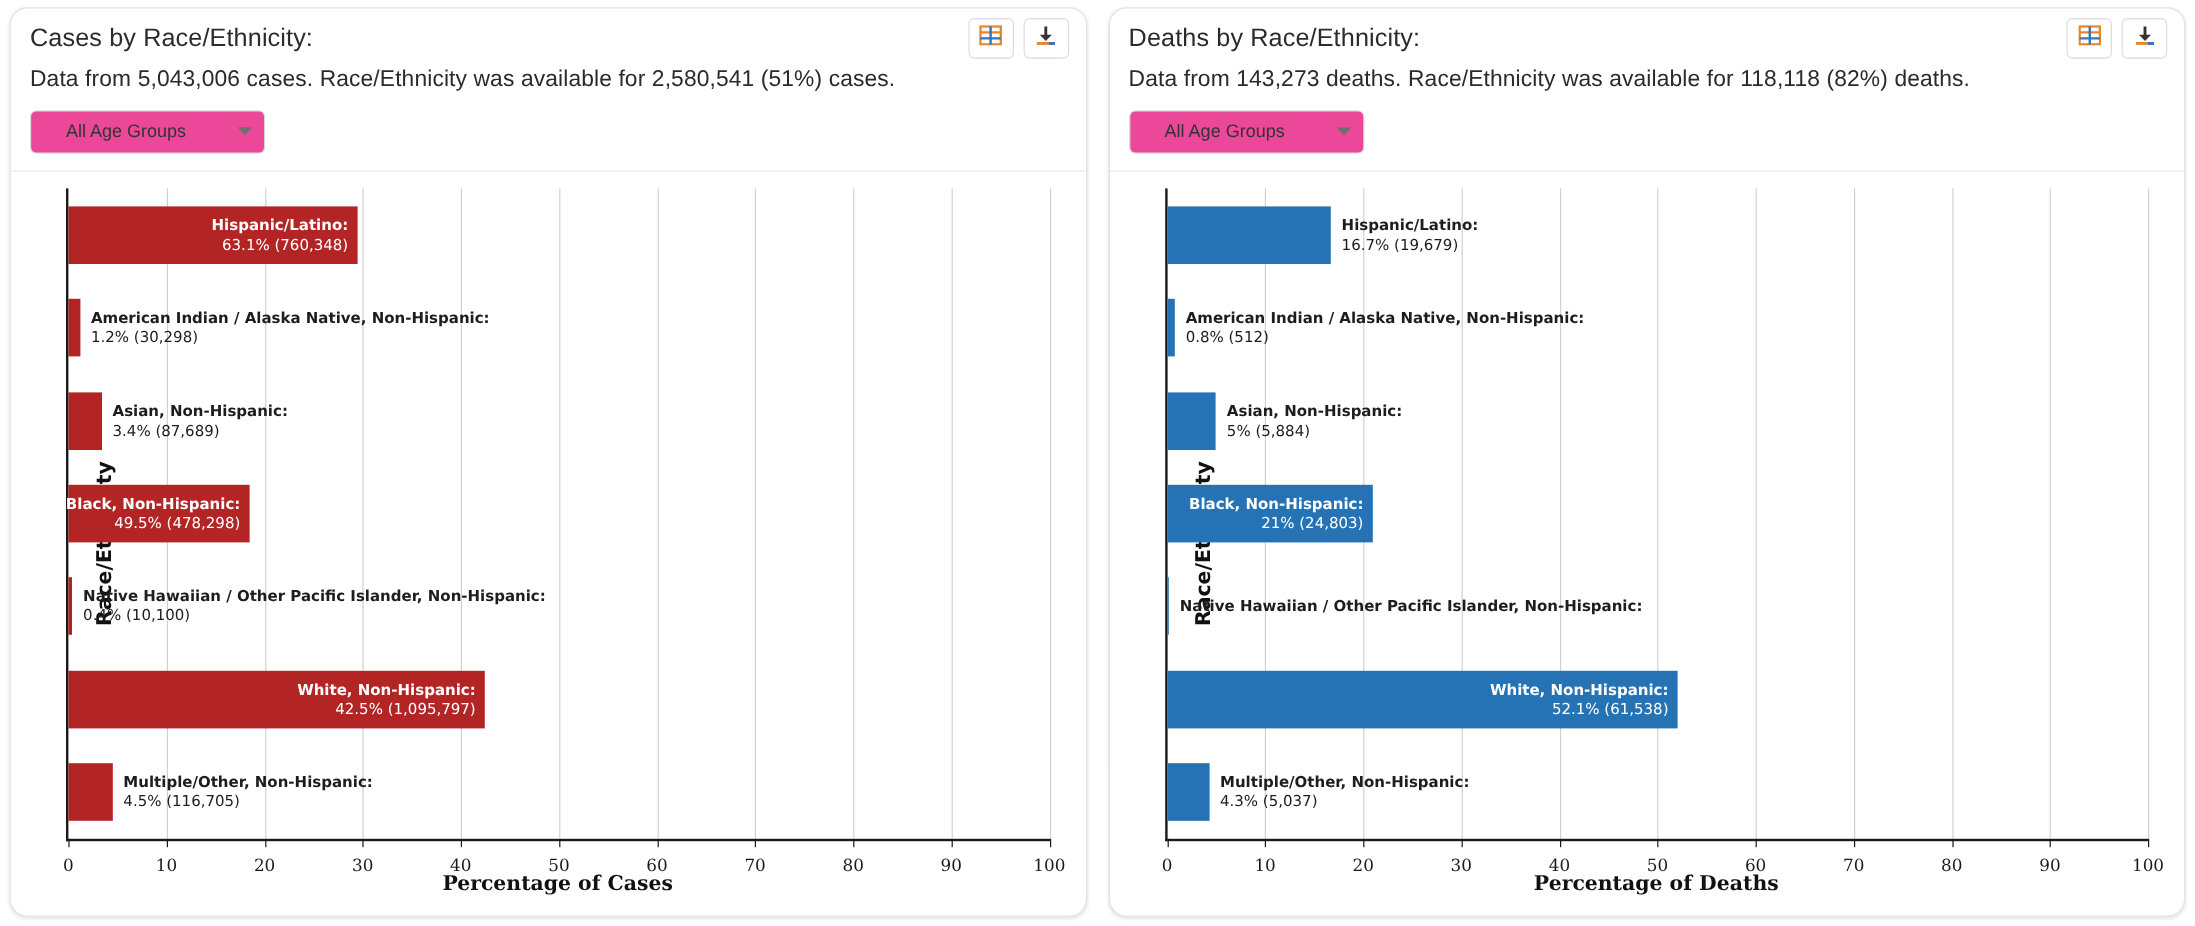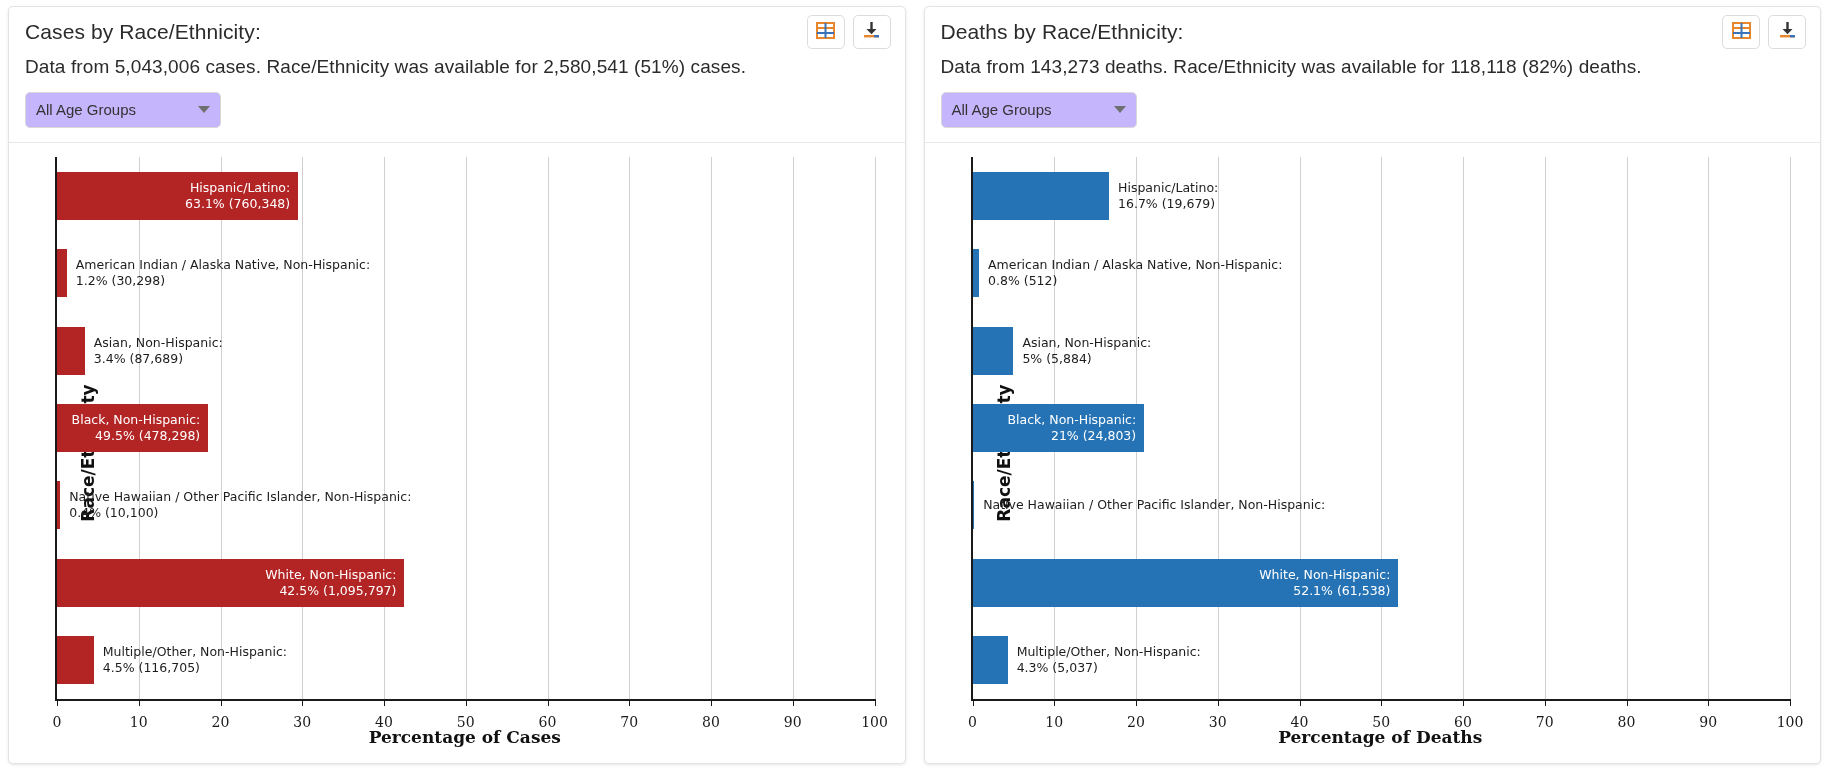--- a/index.html
+++ b/index.html
@@ -14,21 +14,21 @@
     width: 1829px; height: 772px;
     display: flex;
     gap: 18px;
     padding: 6px 8px 8px 8px;
     background: #ffffff;
   }
   .panel {
     flex: 1 1 0;
     background: #ffffff;
     border: 1px solid #e3e3e3;
-    border-radius: 5px;
+    border-radius: 15px;
     box-shadow: 0 1px 3px rgba(0,0,0,.10);
     display: flex;
     flex-direction: column;
     position: relative;
     overflow: hidden;
   }
   .panel-head {
     padding: 12px 16px 0 16px;
     position: relative;
   }
@@ -60,24 +60,24 @@
     border-radius: 5px;
     background: #fff;
     display: flex; align-items: center; justify-content: center;
     cursor: pointer;
   }
   .select-wrap {
     width: 196px;
     height: 36px;
     border: 1px solid #d8d8d8;
     border-radius: 5px;
-    background: #c4b5fd;
+    background: #ec4899;
     display: flex;
     align-items: center;
-    padding: 0 10px 0 10px;
+    padding: 0 10px 0 29px;
     margin-bottom: 14px;
     cursor: pointer;
     position: relative;
   }
   .select-val {
     font-size: 15px;
     color: #333;
     flex: 1;
   }
   .caret {
@@ -165,21 +165,21 @@
   .bar-label {
     position: absolute;
     top: 50%;
     transform: translateY(-50%);
     font-size: 12.5px;
     line-height: 1.28;
     white-space: nowrap;
     font-family: "DejaVu Sans", sans-serif;
     pointer-events: none;
   }
-  .bar-label .ln1 { font-weight: normal; display: block; }
+  .bar-label .ln1 { font-weight: bold; display: block; }
   .bar-label .ln2 { display: block; }
   .bar-label.inside {
     color: #ffffff;
     text-align: right;
   }
   .bar-label.outside {
     color: #1d1d1d;
     text-align: left;
   }
 </style>

